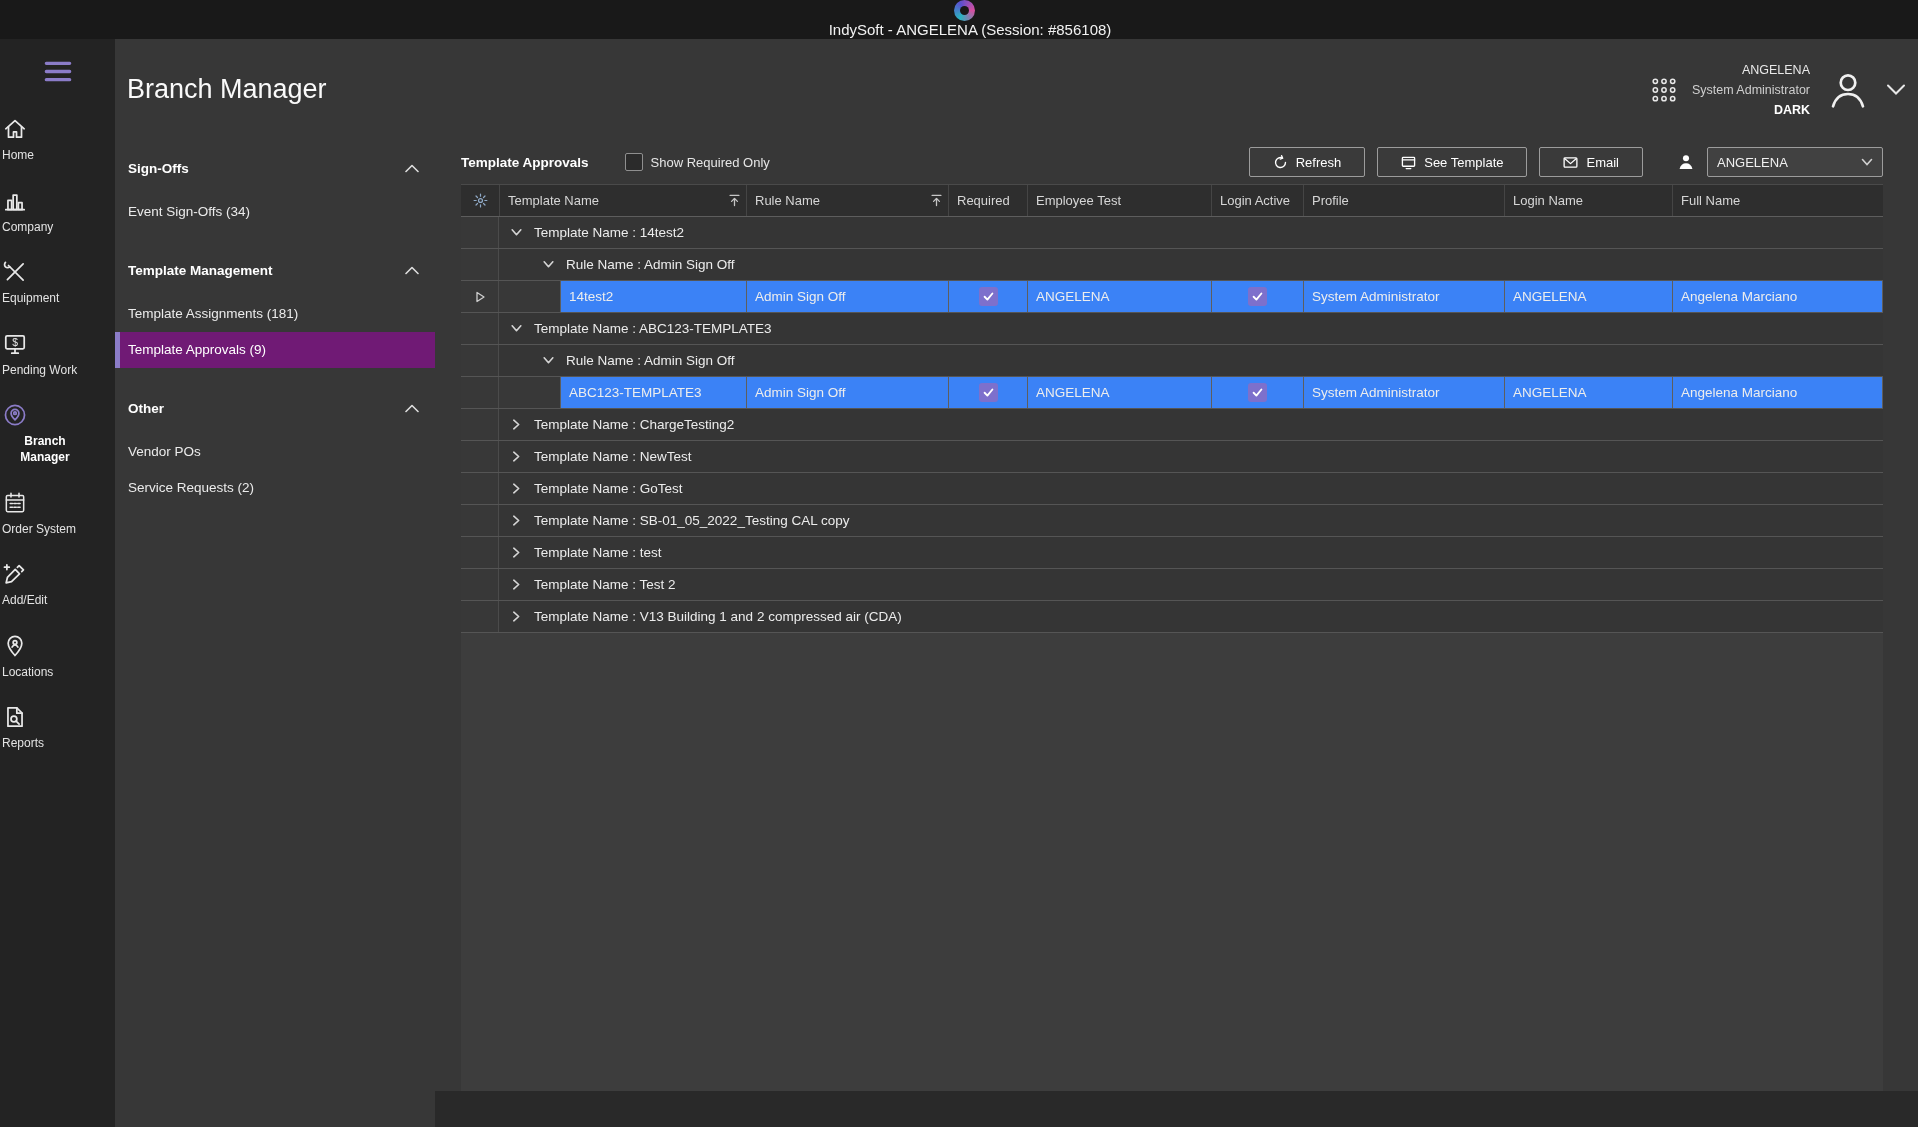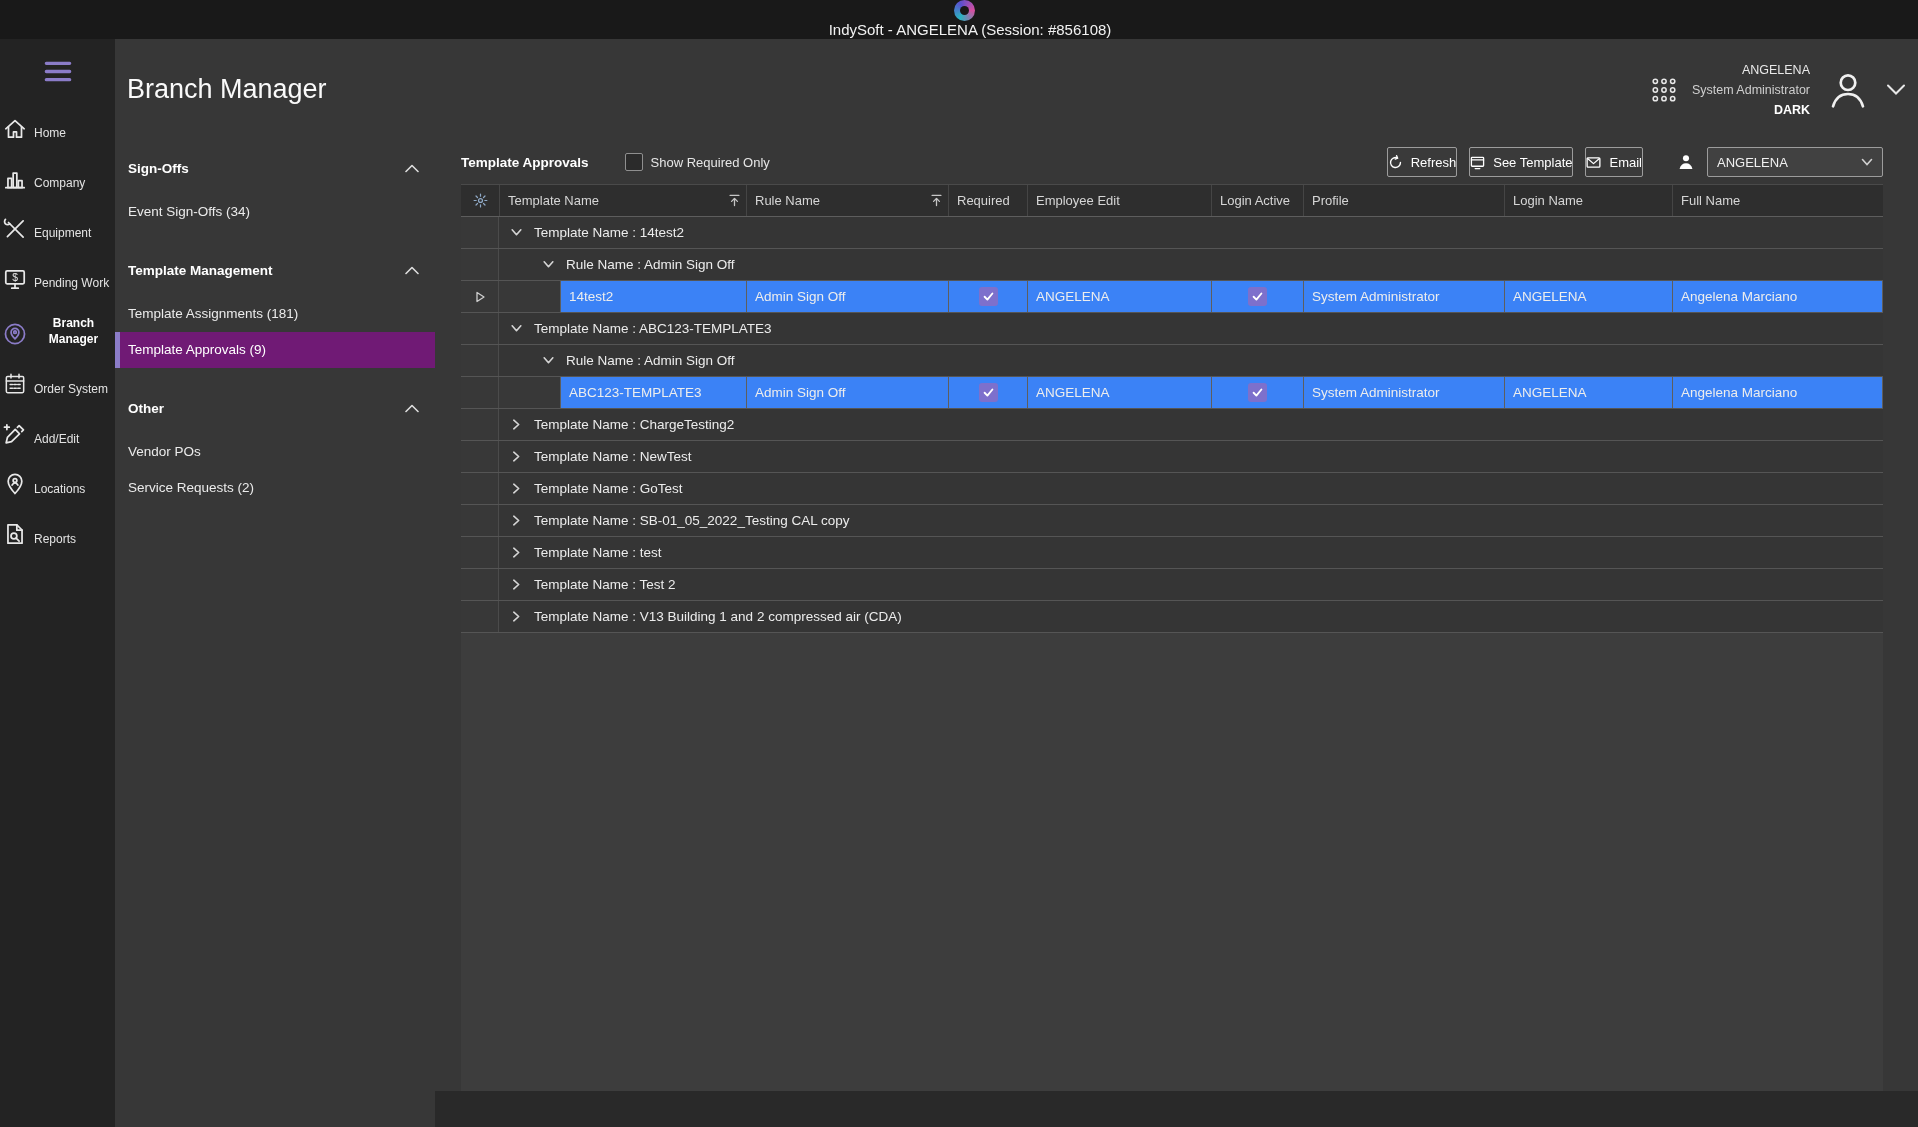--- a/index.html
+++ b/index.html
@@ -24,21 +24,21 @@
   .min-glyph { width:13px; border-top:1.6px solid #fff; display:block; }
   .close-glyph { font-size:19px; line-height:1; }
 
   
   .main-row { display:flex; height:1088px; }
 
   
   .nav { width:115px; background:#232323; display:flex; flex-direction:column; align-items:center; padding-top:16px; flex-shrink:0; }
   .hamburger { color:var(--accent); margin-bottom:20px; padding:6px 10px; }
   .nav-items { display:flex; flex-direction:column; width:100%; gap:8px; }
-  .nav-item { display:flex; flex-direction:row; align-items:flex-end; gap:6px; padding:8px 2px; }
+  .nav-item { display:flex; flex-direction:column; align-items:flex-start; gap:6px; padding:8px 2px; }
   .nav-ico { color:#e8e8e8; }
   .nav-item .lbl { font-size:12px; color:#e3e3e3; text-align:center; line-height:1.3; max-width:86px; }
   .nav-item.active .nav-ico { color:var(--accent); }
   .nav-item.active .lbl { font-weight:bold; color:#fff; }
 
   
   .right-region { flex:1; display:flex; flex-direction:column; background:#373737; min-width:0; }
   .page-header { height:101px; display:flex; align-items:center; padding:0 10px 0 12px; flex-shrink:0; }
   .page-header h1 { font-size:27px; font-weight:normal; color:#fafafa; }
   .user-cluster { margin-left:auto; display:flex; align-items:center; gap:15px; }
@@ -63,21 +63,21 @@
   .side-item.selected::before { content:""; position:absolute; left:0; top:0; bottom:0; width:5px; background:var(--accent); }
 
   
   .main { flex:1; display:flex; flex-direction:column; min-width:0; }
   .main-pad { flex:1; display:flex; flex-direction:column; padding:0 35px 0 26px; min-height:0; }
   .toolbar { height:44px; display:flex; align-items:center; gap:36px; flex-shrink:0; }
   .tb-title { font-weight:bold; font-size:13.5px; color:#fff; }
   .cb-label { display:flex; align-items:center; gap:8px; font-size:13px; color:#e6e6e6; }
   .cb { width:18px; height:18px; border:1px solid #8f8f8f; background:#2b2b2b; border-radius:2px; flex-shrink:0; }
   .tb-right { margin-left:auto; display:flex; align-items:center; gap:12px; }
-  .btn { height:30px; display:flex; align-items:center; gap:8px; padding:0 0; background:#3a3a3a;
+  .btn { height:30px; display:flex; align-items:center; gap:8px; padding:0 23px; background:#3a3a3a;
          border:1px solid #9c9c9c; border-radius:2px; font-size:13px; color:#fff; white-space:nowrap; }
   .btn svg { flex-shrink:0; }
   .person-ico { color:#fff; margin-left:22px; }
   .select { width:176px; height:30px; background:#414141; border:1px solid #9c9c9c; border-radius:2px;
             display:flex; align-items:center; justify-content:space-between; padding:0 9px; font-size:13px; color:#f0f0f0; }
 
   
   .grid { width:1422px; flex-shrink:0; }
   .grid-header { display:flex; height:33px; background:#2e2e2e; border-top:1px solid #4a4a4a;
                  border-bottom:1px solid #5d5d5d; align-items:stretch; }
@@ -379,21 +379,21 @@
                       <path d="M1.2 1.5h9.6"></path>
                       <path d="M6 12.5V5"></path>
                       <polyline points="2.8,8 6,4.8 9.2,8"></polyline>
                     </svg>
                   </span>
               </div>
               <div class="gh-cell w2" data-interactable="true">
                   <span data-interactable="false">Required</span>
                 </div>
               <div class="gh-cell w3" data-interactable="true">
-                  <span data-interactable="false">Employee Edit</span>
+                  <span data-interactable="false">Employee Test</span>
                 </div>
               <div class="gh-cell w4" data-interactable="true">
                   <span data-interactable="false">Login Active</span>
                 </div>
               <div class="gh-cell w5" data-interactable="true">
                   <span data-interactable="false">Profile</span>
                 </div>
               <div class="gh-cell w6" data-interactable="true">
                   <span data-interactable="false">Login Name</span>
                 </div>

